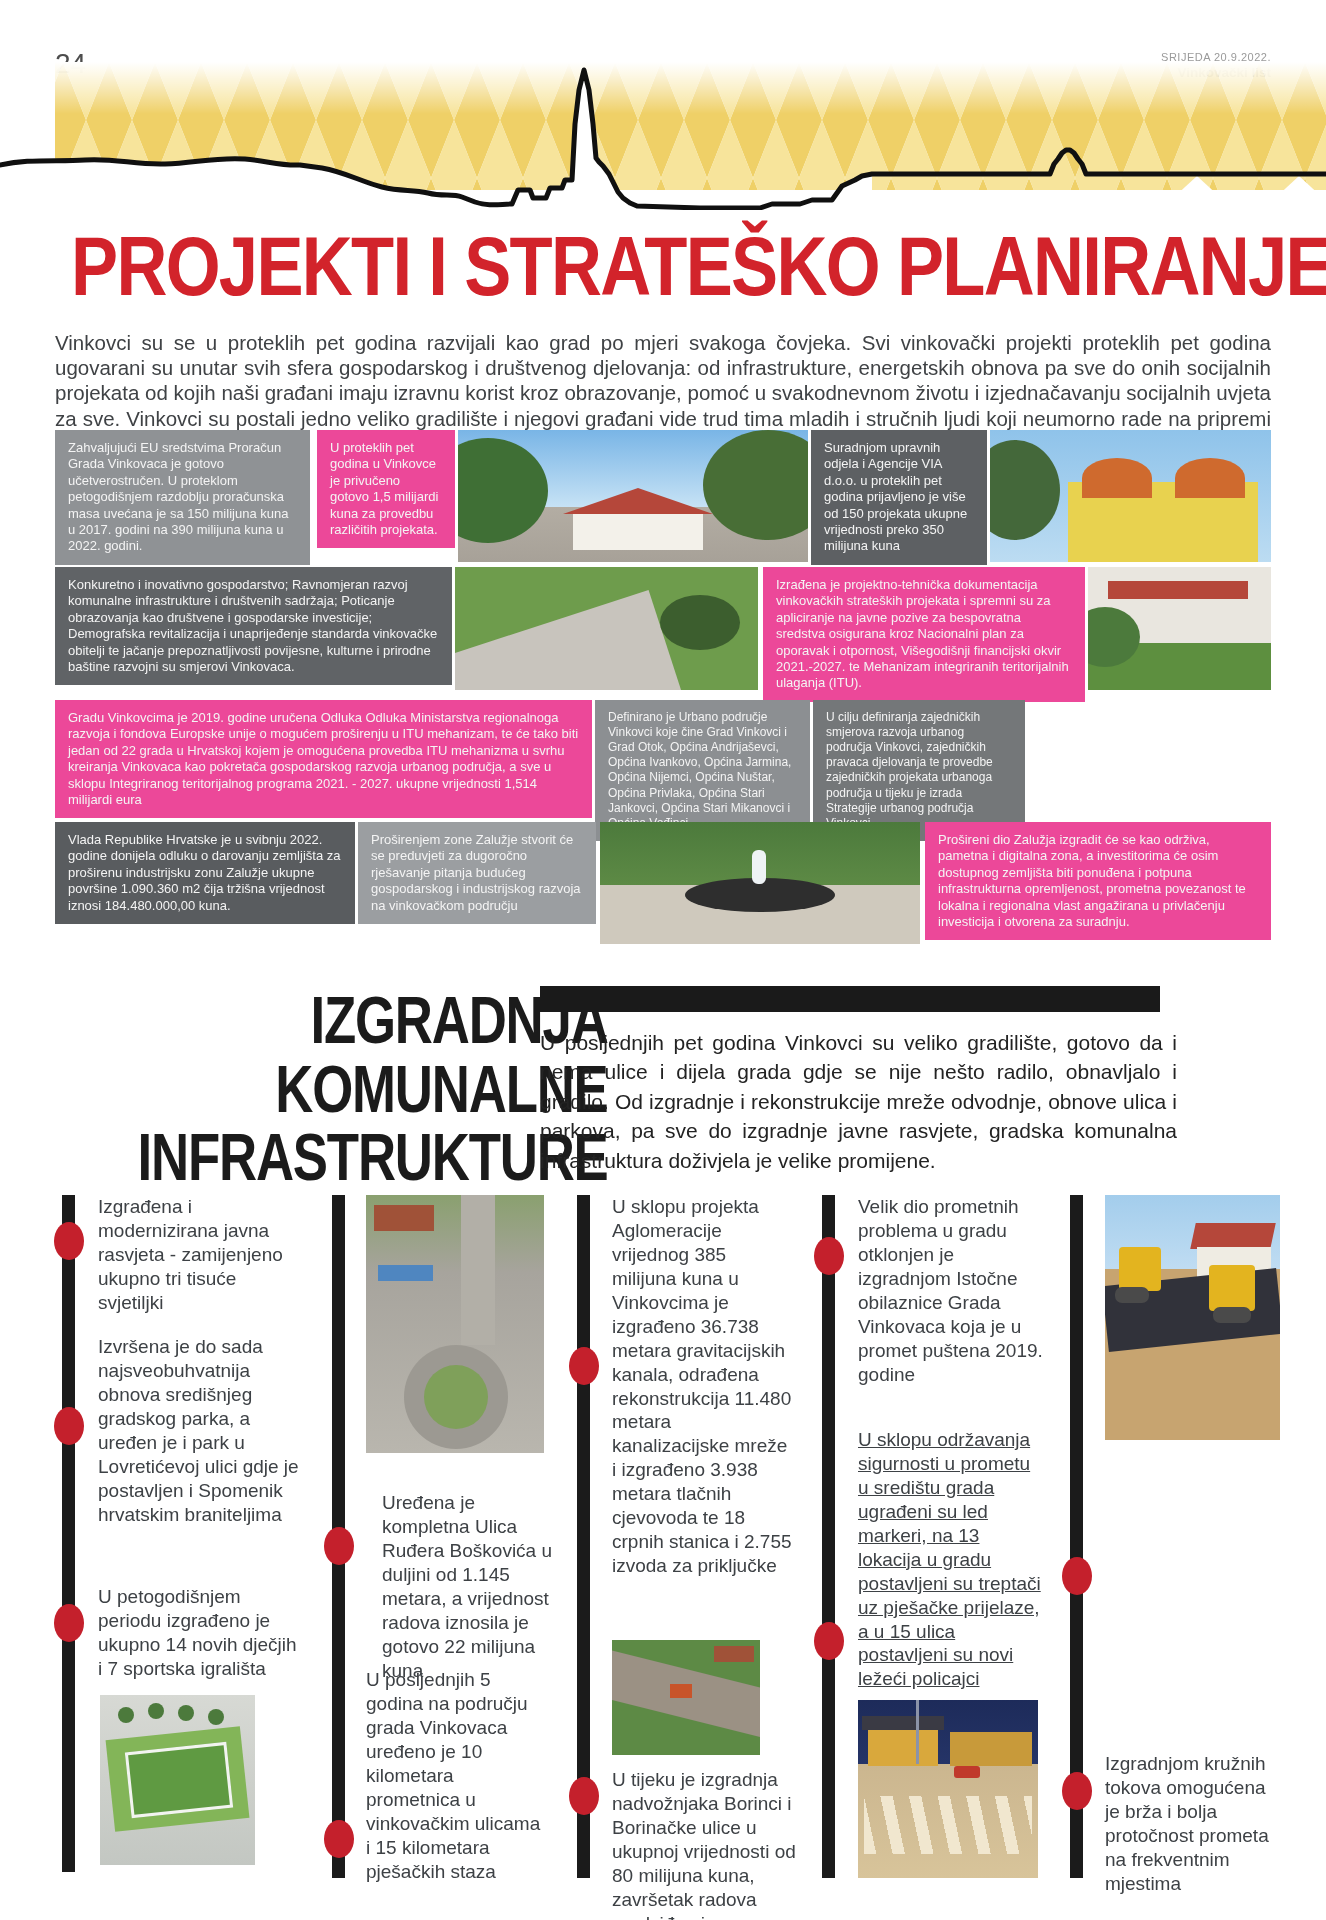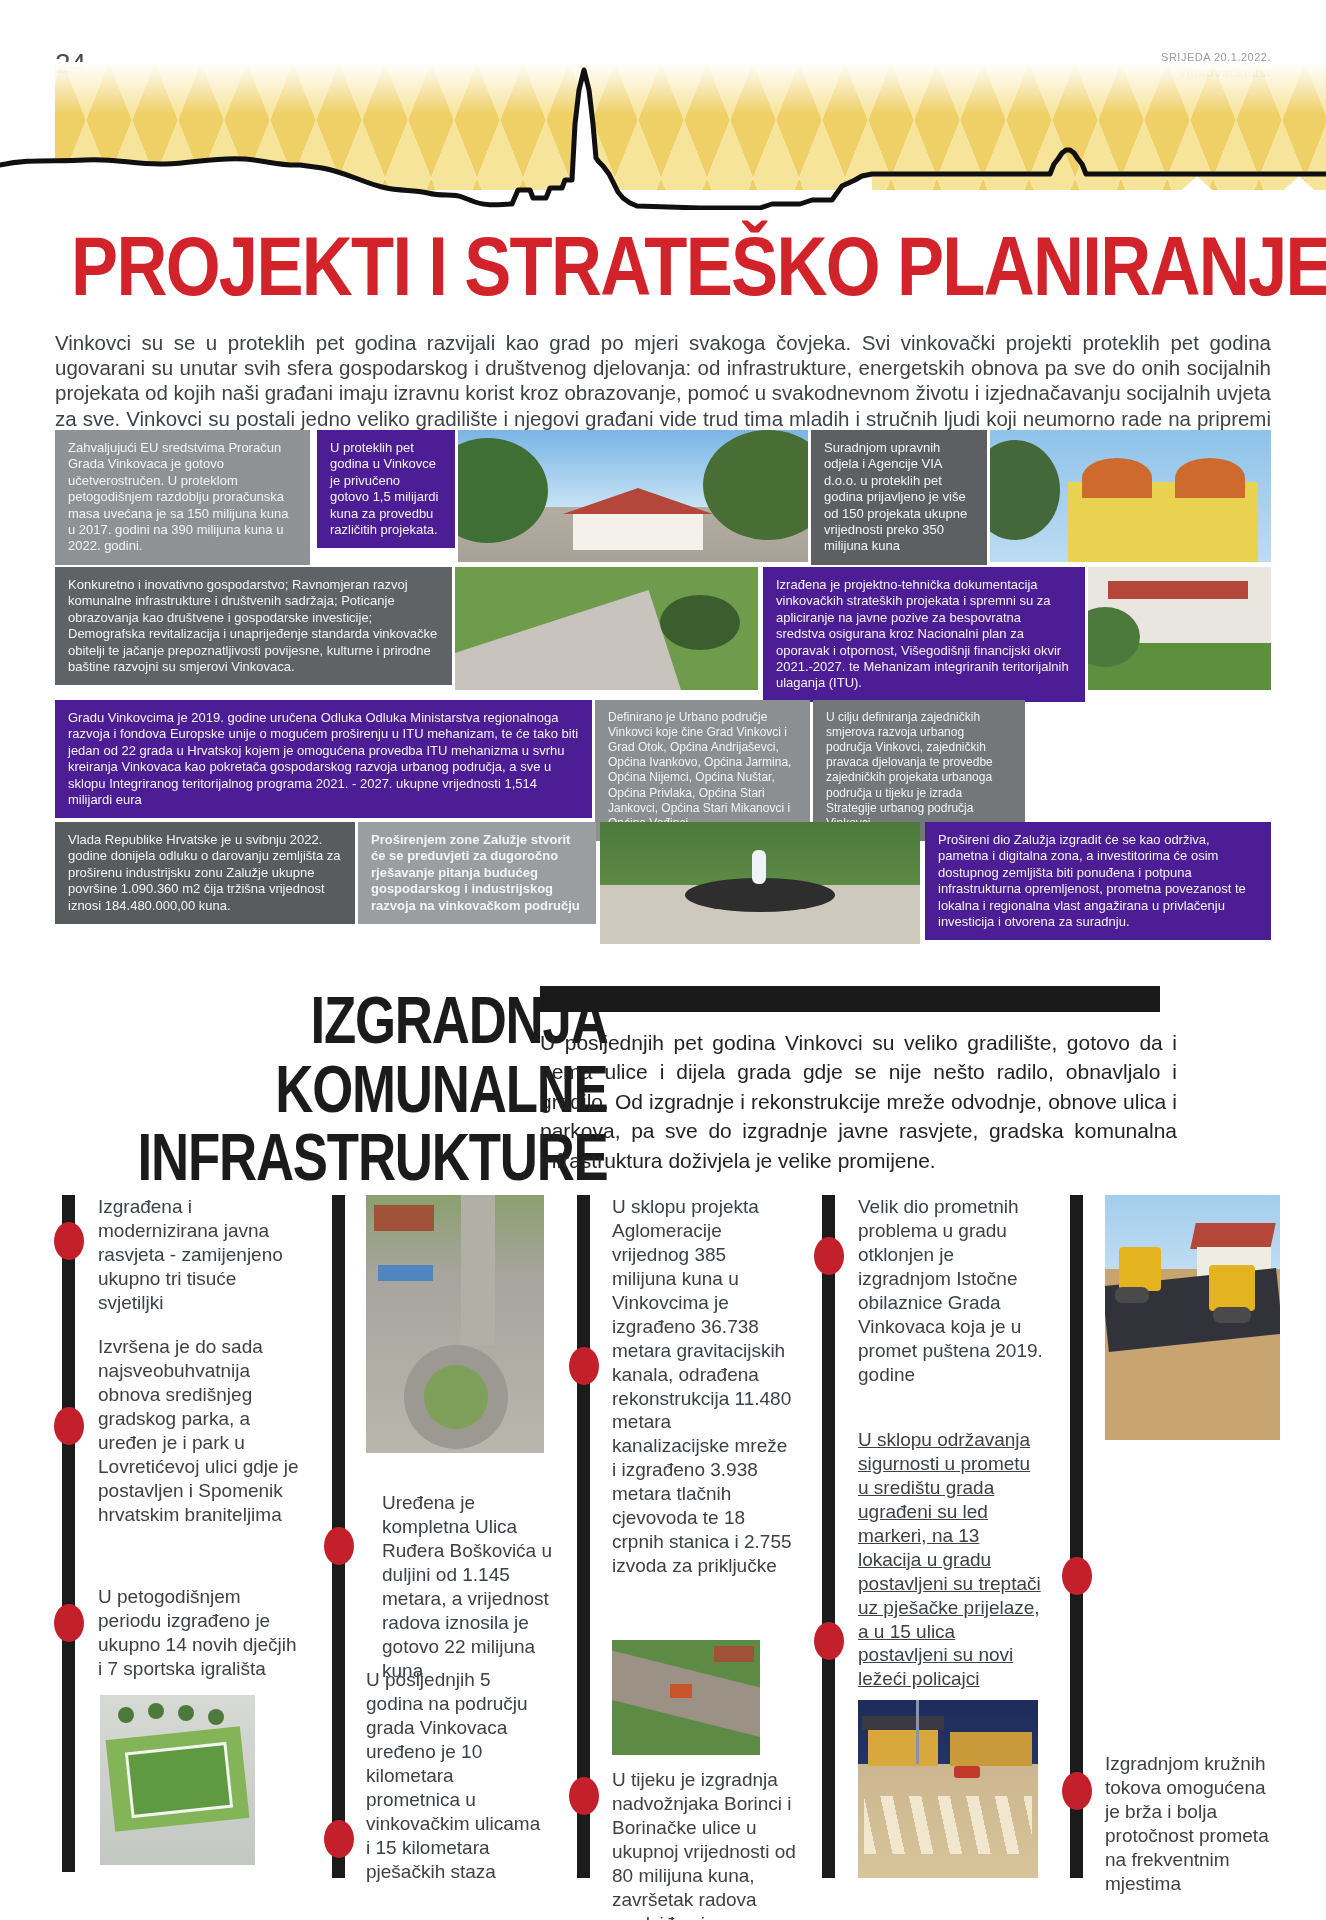--- a/index.html
+++ b/index.html
@@ -13,42 +13,42 @@
   #dateline .d2{font-size:13.5px;color:#2b2b2b;font-weight:bold;}
   
   #headline{left:55px;top:208px;width:1216px;height:84px;overflow:visible;color:#d2232b;}
   #headline span{display:inline-block;font-size:84px;font-weight:bold;letter-spacing:-2px;
                  transform:scaleX(.84);transform-origin:left;white-space:nowrap;line-height:1;}
   
   #intro{left:55px;top:330px;width:1216px;font-size:20.5px;line-height:1.23;color:#3f4245;text-align:justify;}
   
   .box{position:absolute;color:#f4f4f4;font-size:13px;line-height:1.26;padding:10px 13px;box-sizing:border-box;}
   .box-sm{font-size:12px;}
-  .bg-red{background:#4c1d95;}
+  .bg-red{background:#ec4899;}
   .photo{position:absolute;overflow:hidden;background:#cfd3d6;}
   .blob{position:absolute;border-radius:50%;}
   
   #s2-title{left:20px;top:986px;width:505px;text-align:right;color:#1b1b1b;}
   #s2-title span{display:inline-block;font-size:66px;font-weight:bold;line-height:1.04;letter-spacing:-1.5px;
                  transform:scaleX(.8);transform-origin:right;white-space:pre-line;}
   #s2-bar{left:540px;top:986px;width:620px;height:26px;background:#1a1a1a;}
   #s2-intro{left:540px;top:1028px;width:637px;font-size:21px;line-height:1.4;color:#232323;text-align:justify;}
   
   .tbar{position:absolute;width:13px;background:#1b1b1b;}
   .dot{position:absolute;width:30px;height:38px;border-radius:50%;background:#c4202c;}
   .t{position:absolute;font-size:19px;line-height:1.26;color:#3d4145;}
 </style>
 </head>
 <body>
 
 <div id="page">
 
   <div class="abs" id="page-number">24</div>
   <div class="abs" id="dateline">
-    <div class="d1">SRIJEDA 20.1.2022.</div>
+    <div class="d1">SRIJEDA 20.9.2022.</div>
     <div class="d2">Vinkovački list</div>
   </div>
 
   <div class="abs" style="left:0;top:62px;width:1326px;height:148px;">
     <svg width="1326" height="148" viewBox="0 0 1326 148">
       <defs>
         <pattern id="diam" x="40" y="0" width="46" height="116" patternUnits="userSpaceOnUse">
           <polygon points="23,0 46,58 23,116 0,58" fill="#edc84d" opacity="0.85"></polygon>
           <polygon points="0,-58 23,0 0,58 -23,0" fill="#f7e190" opacity="0.9"></polygon>
           <polygon points="46,-58 69,0 46,58 23,0" fill="#f7e190" opacity="0.9"></polygon>
@@ -104,21 +104,21 @@
   <div class="photo" style="left:1088px;top:567px;width:183px;height:123px;background:linear-gradient(#e9e6df 0%,#e9e6df 62%,#5d8f3f 62%);">
     <div class="abs" style="left:20px;top:14px;width:140px;height:18px;background:#b5473a;"></div>
     <div class="blob" style="left:-18px;top:40px;width:70px;height:60px;background:#4c7a3c;"></div>
   </div>
 
   <div class="box bg-red" style="left:55px;top:700px;width:537px;">Gradu Vinkovcima je 2019. godine uručena Odluka Odluka Ministarstva regionalnoga razvoja i fondova Europske unije o mogućem proširenju u ITU mehanizam, te će tako biti jedan od 22 grada u Hrvatskoj kojem je omogućena provedba ITU mehanizma u svrhu kreiranja Vinkovaca kao pokretača gospodarskog razvoja urbanog područja, a sve u sklopu Integriranog teritorijalnog programa 2021. - 2027. ukupne vrijednosti 1,514 milijardi eura</div>
   <div class="box box-sm" style="left:595px;top:700px;width:215px;background:#8c8f92;">Definirano je Urbano područje Vinkovci koje čine Grad Vinkovci i Grad Otok, Općina Andrijaševci, Općina Ivankovo, Općina Jarmina, Općina Nijemci, Općina Nuštar, Općina Privlaka, Općina Stari Jankovci, Općina Stari Mikanovci i Općina Vođinci.</div>
   <div class="box box-sm" style="left:813px;top:700px;width:212px;background:#747779;">U cilju definiranja zajedničkih smjerova razvoja urbanog područja Vinkovci, zajedničkih pravaca djelovanja te provedbe zajedničkih projekata urbanoga područja u tijeku je izrada Strategije urbanog područja Vinkovci</div>
 
   <div class="box" style="left:55px;top:822px;width:300px;background:#595c5f;">Vlada Republike Hrvatske  je u svibnju 2022. godine donijela odluku o darovanju zemljišta za proširenu industrijsku zonu Zalužje ukupne površine 1.090.360 m2 čija tržišna vrijednost iznosi 184.480.000,00 kuna.</div>
-  <div class="box" style="left:358px;top:822px;width:238px;background:#9b9ea1;font-weight:bold;">Proširenjem zone Zalužje stvorit će se preduvjeti za dugoročno rješavanje pitanja budućeg gospodarskog i industrijskog razvoja na vinkovačkom području</div>
+  <div class="box" style="left:358px;top:822px;width:238px;background:#9b9ea1;">Proširenjem zone Zalužje stvorit će se preduvjeti za dugoročno rješavanje pitanja budućeg gospodarskog i industrijskog razvoja na vinkovačkom području</div>
 
   <div class="photo" style="left:600px;top:822px;width:320px;height:122px;background:linear-gradient(#4c7a3c 0%,#5d8a45 52%,#cfc9bd 52%);">
     <div class="abs" style="left:85px;top:56px;width:150px;height:34px;background:#2e2e2e;border-radius:50%;"></div>
     <div class="abs" style="left:152px;top:28px;width:14px;height:34px;background:#eef3f5;border-radius:6px;"></div>
   </div>
 
   <div class="box bg-red" style="left:925px;top:822px;width:346px;">Prošireni dio Zalužja izgradit će se kao održiva, pametna i digitalna zona, a investitorima će  osim dostupnog zemljišta biti ponuđena i potpuna infrastrukturna opremljenost, prometna povezanost te lokalna i regionalna vlast angažirana u privlačenju investicija i otvorena za suradnju.</div>
 
   <h2 class="abs" id="s2-title" style="margin:0;"><span>IZGRADNJA
 KOMUNALNE

